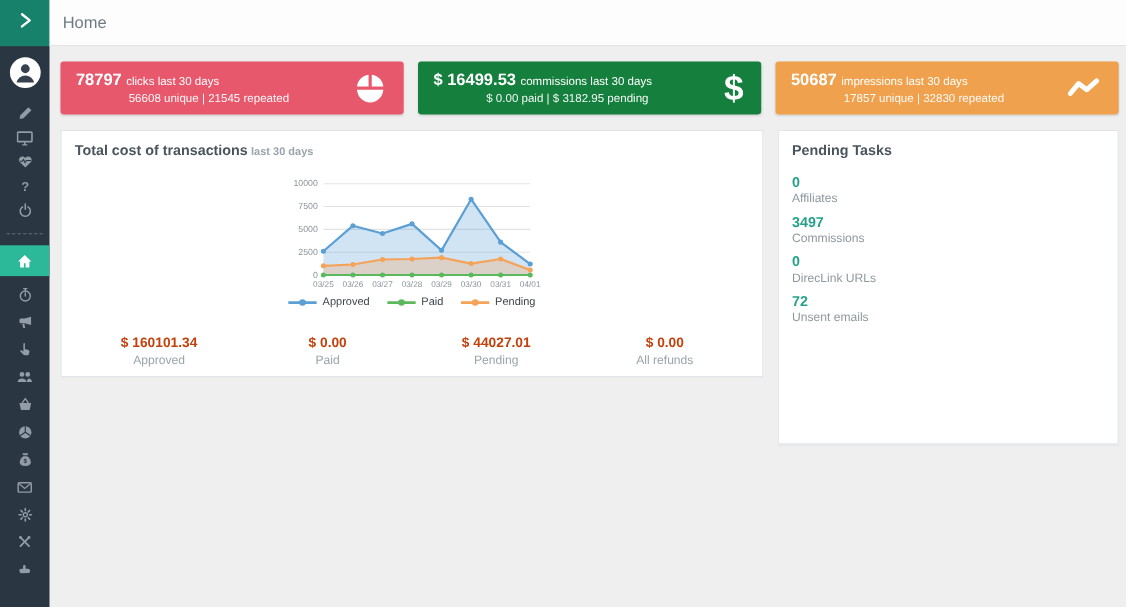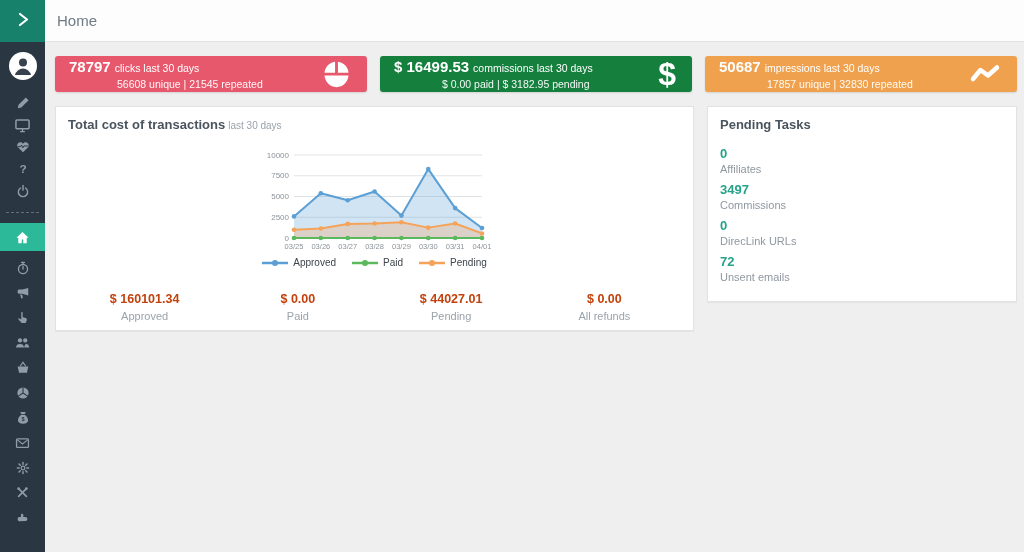--- a/index.html
+++ b/index.html
@@ -19,33 +19,33 @@
   .side-divider { border-top:1px dashed rgba(255,255,255,.28); margin:10px 6px 4px; }
 
   
   .main { flex:1; display:flex; flex-direction:column; min-width:0; }
   .header { height:42px; background:var(--header-bg,#fdfdfd); border-bottom:1px solid #e2e2e2; display:flex; align-items:center; padding-left:12px; flex-shrink:0; }
   .header .title { font-size:15px; color:#6f7a84; }
 
   
   .content { flex:1; padding:14px 7px 0 10px; }
   .cards { display:flex; gap:13px; margin-bottom:14px; }
-  .card { flex:1; height:36px; border-radius:3px; color:#fff; display:flex; align-items:center; justify-content:space-between; padding:0 16px 0 14px; box-shadow:0 1px 2px rgba(0,0,0,.12); cursor:pointer;gap:10px; }
+  .card { flex:1; height:48px; border-radius:3px; color:#fff; display:flex; align-items:center; justify-content:space-between; padding:0 16px 0 14px; box-shadow:0 1px 2px rgba(0,0,0,.12); cursor:pointer;gap:10px; }
   .card-line1 { font-size:10.5px; margin-bottom:3px; white-space:nowrap; }
   .card-value { font-size:15px; font-weight:bold; margin-right:4px; }
   .card-sub { font-size:10.5px; opacity:.95; white-space:nowrap;padding-left:48px; }
   .card-icon { display:flex; align-items:center; }
   .dollar-glyph { font-size:32px; font-weight:bold; line-height:1; }
 
   .row { display:flex; gap:13px; align-items:flex-start; }
   .panel { background:#fff; border:1px solid #dfe3e6; box-shadow:0 1px 1px rgba(0,0,0,.04); padding:10px 12px; }
   .main-panel { flex:1; height:225px; display:flex; flex-direction:column; }
-  .tasks-panel { width:310px; height:196px; flex-shrink:0; }
+  .tasks-panel { width:310px; height:286px; flex-shrink:0; }
   .panel-title { font-size:13px; font-weight:bold; color:#4a545e; }
-  .panel-title .suffix { font-size:10px; font-weight:normal; color:#9aa3ab; margin-left:3px; }
+  .panel-title .suffix { font-size:10px; font-weight:bold; color:#9aa3ab; margin-left:3px; }
 
   .chart-wrap { margin-top:16px; display:flex; flex-direction:column; align-items:center; }
   svg text { font-family:"Liberation Sans","DejaVu Sans",sans-serif; }
   .legend { display:flex; gap:16px; margin-top:3px; }
   .lg-item { display:flex; align-items:center; gap:5px; font-size:10px; color:#3d444b; }
 
   .stats { display:flex; margin-top:16px; }
   .stat { flex:1; text-align:center; }
   .stat-value { font-size:12.5px; font-weight:bold; color:#c2410c; margin-bottom:4px;margin-top:8px; }
   .stat-label { font-size:11px; color:#9aa3ab; }

